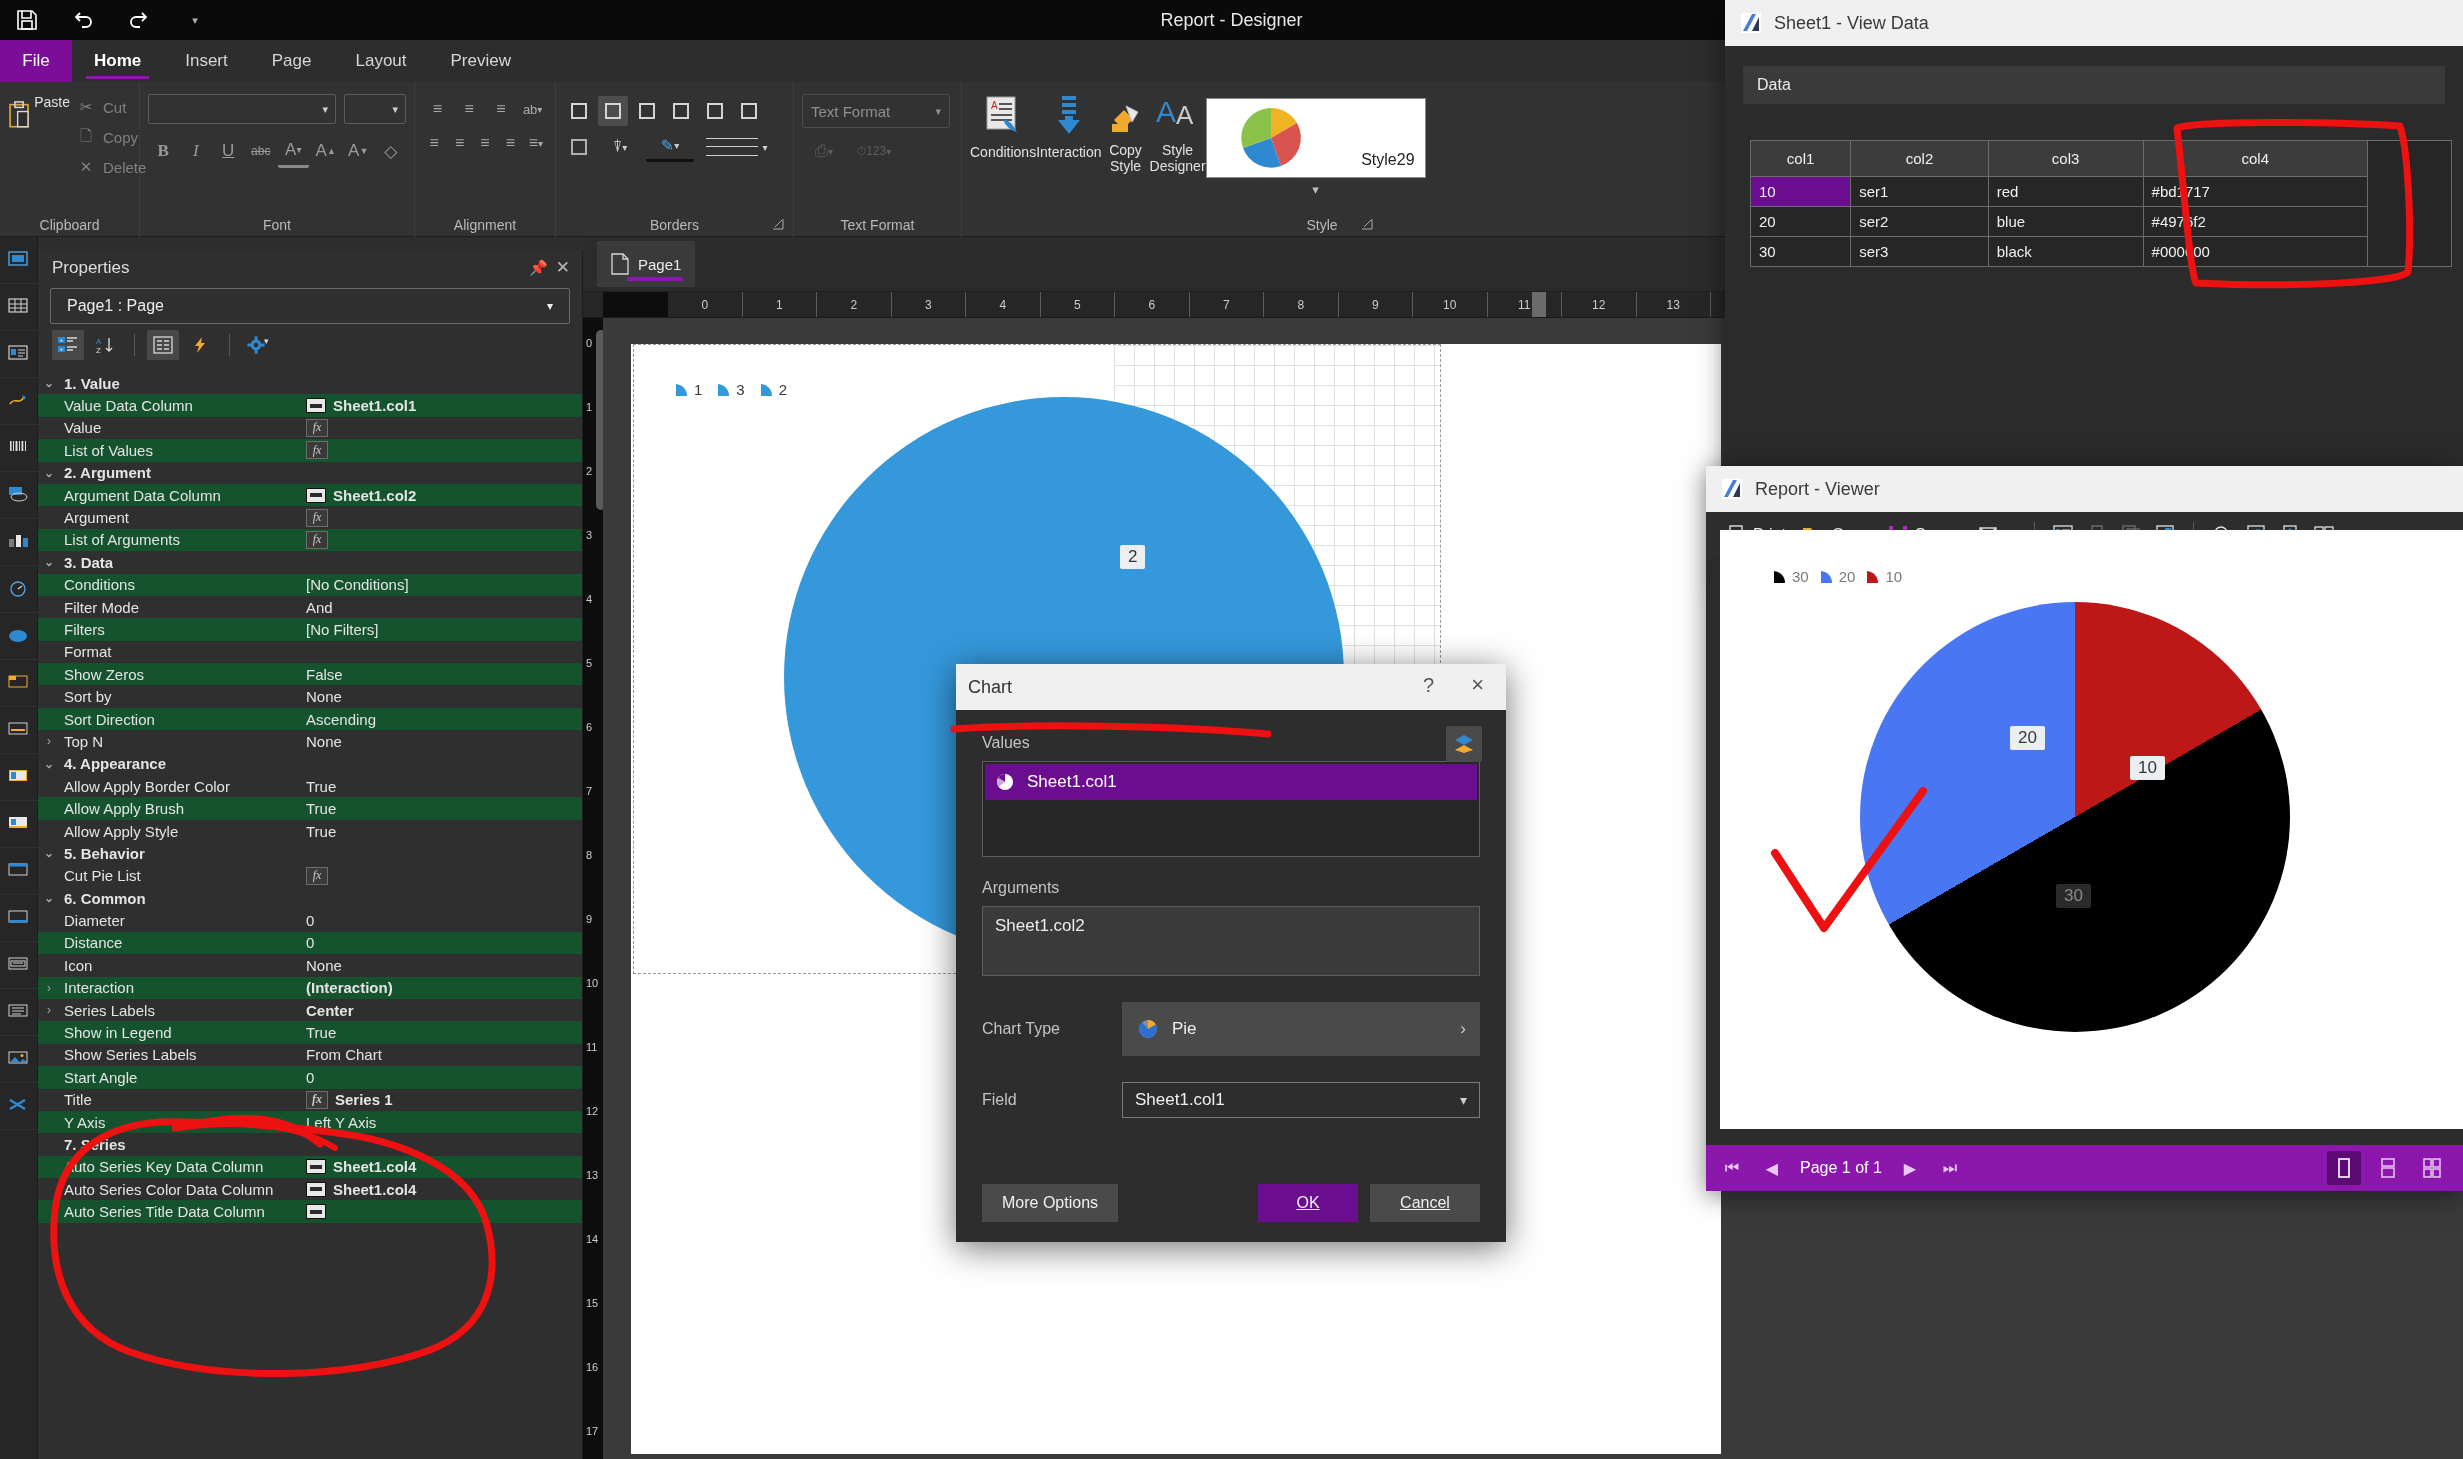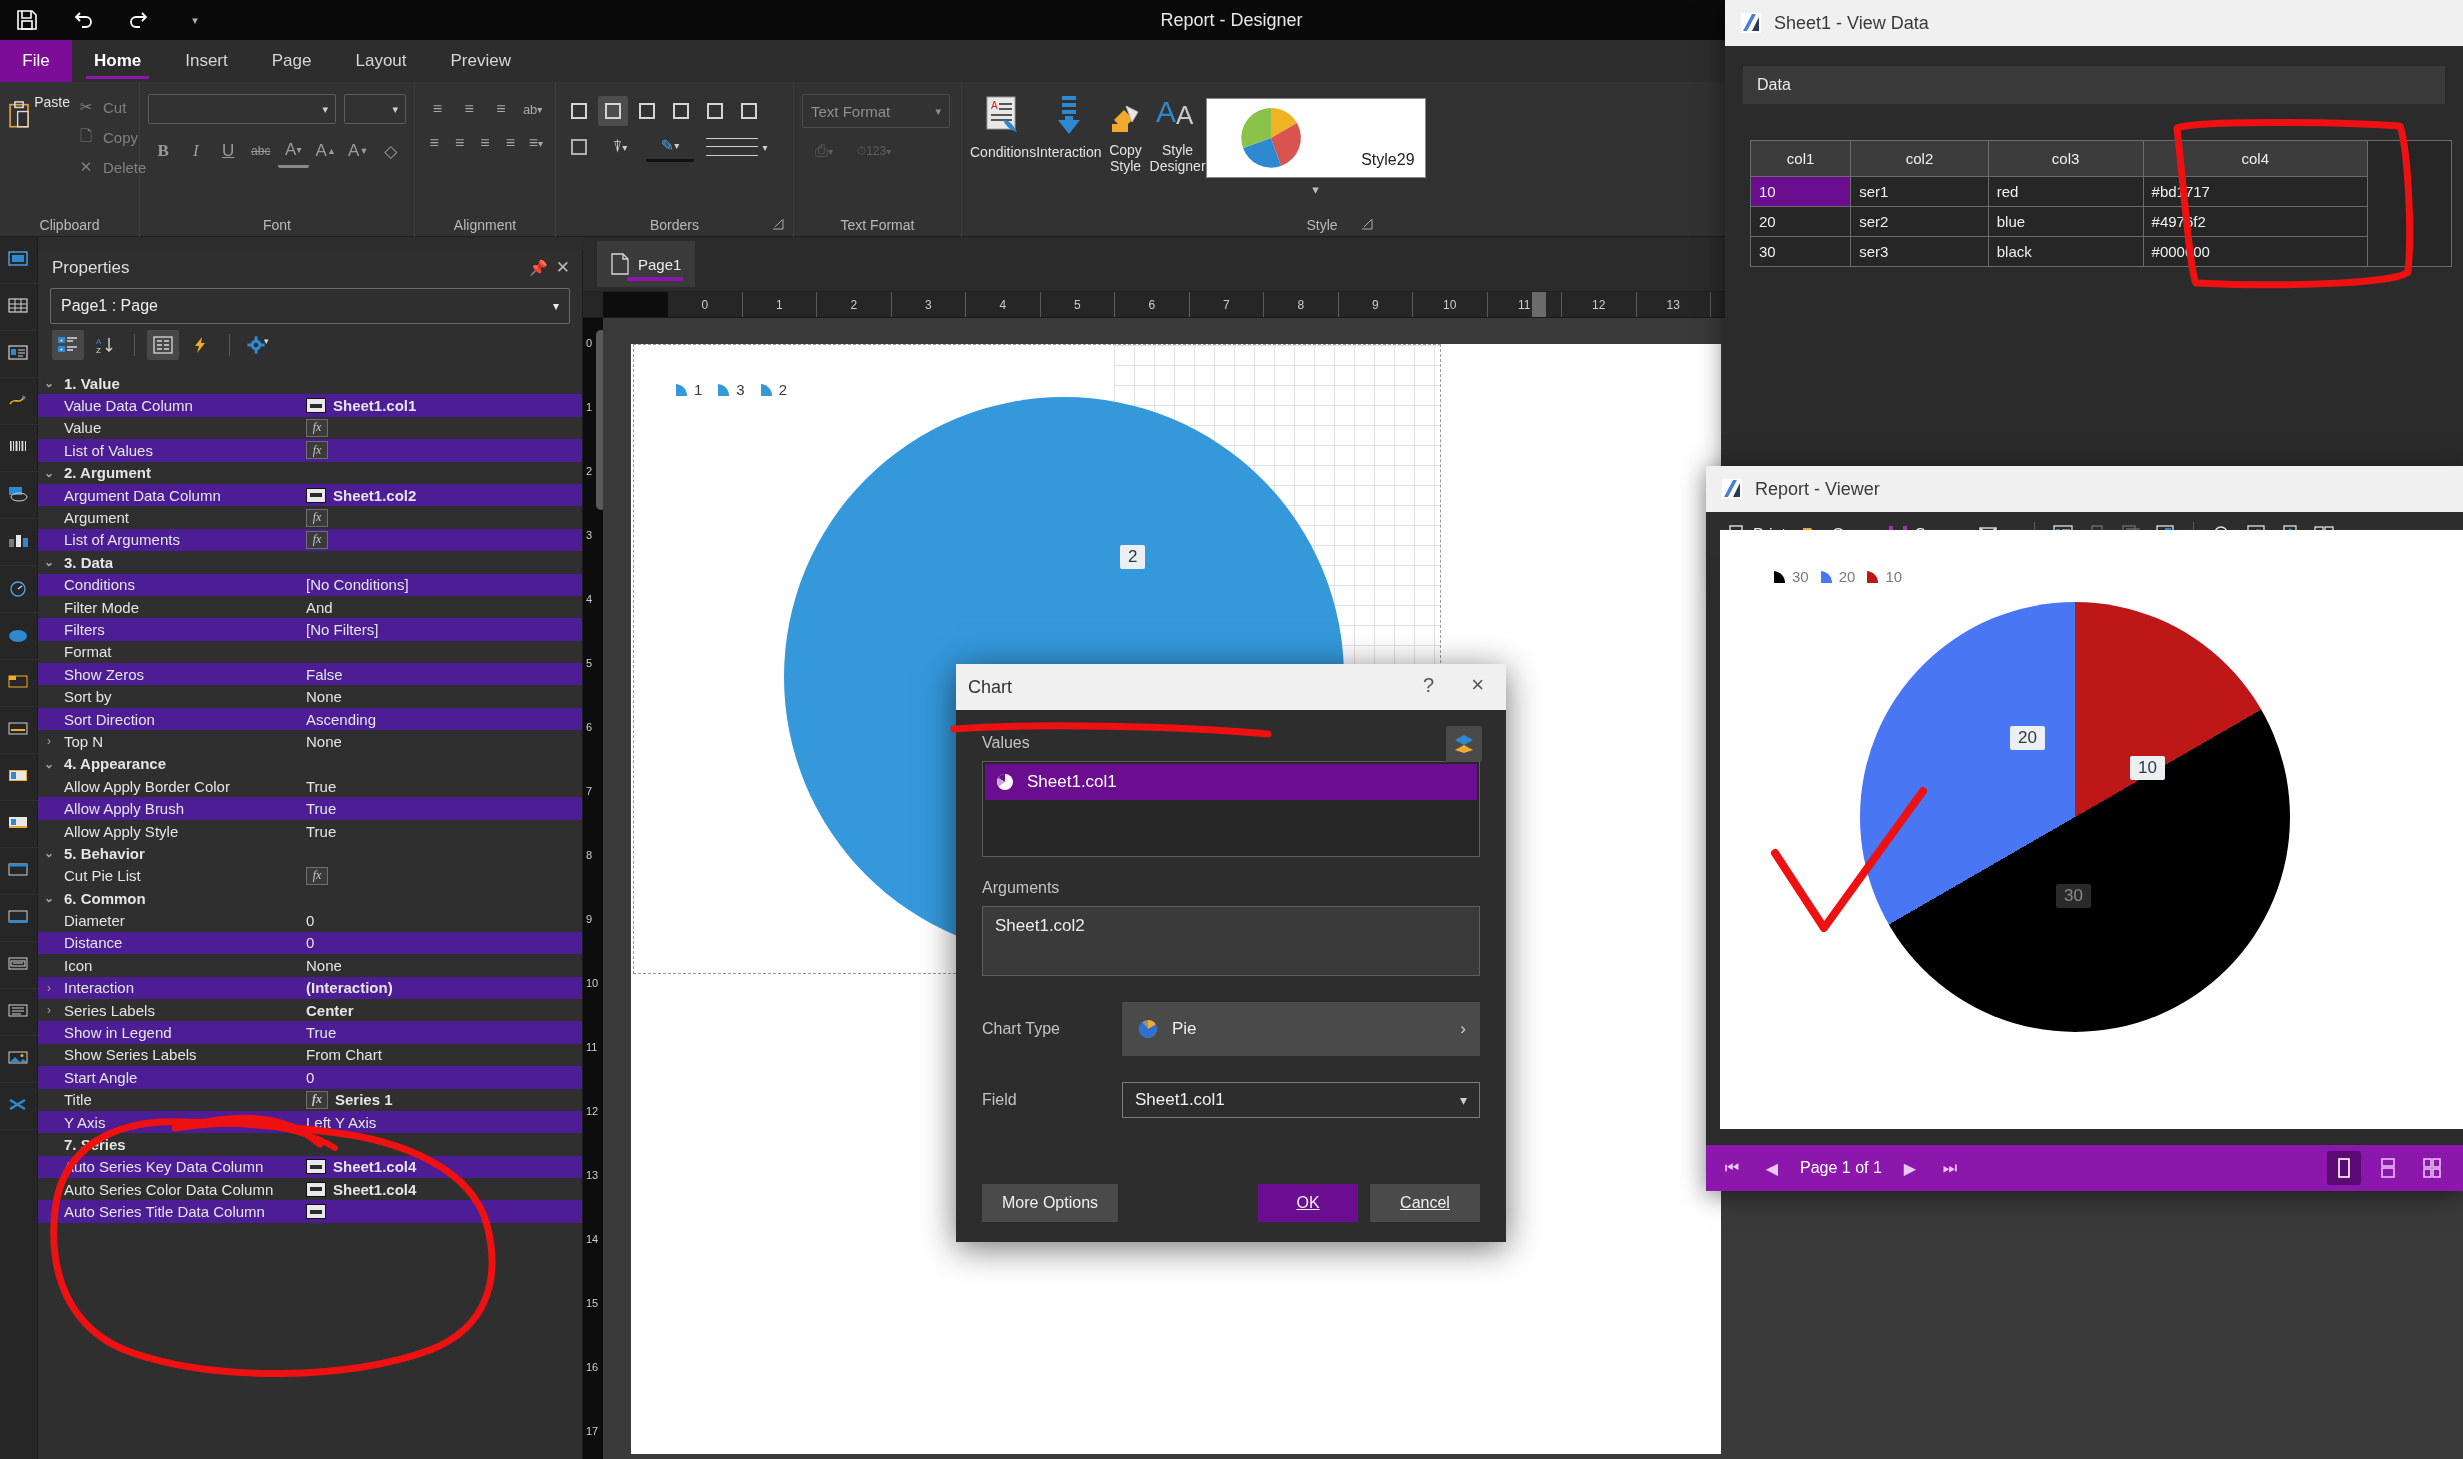--- a/index.html
+++ b/index.html
@@ -114,36 +114,36 @@
   
   .props{
     position:absolute; left:38px; top:250px; width:545px; bottom:0;
     background:#2f2f2f; border-right:1px solid #1d1d1d;
   }
   .props-hdr{ height:36px; display:flex; align-items:center; padding:0 14px; font-size:17px; color:#dedede; position:relative;}
   .props-hdr .pin{ position:absolute; right:34px; top:9px; color:#b5b5b5; font-size:15px; cursor:pointer;}
   .props-hdr .cls{ position:absolute; right:12px; top:7px; color:#b5b5b5; font-size:17px; cursor:pointer;}
   .props-sel{
     margin:2px 12px 0 12px; height:36px; border:1px solid #6a6a6a; border-radius:2px;
-    display:flex; align-items:center; justify-content:space-between; padding:0 10px;
+    display:flex; align-items:center; justify-content:space-between; padding:0 16px;
     font-size:16px; color:#ececec; background:#2f2f2f;
   }
   .props-tools{ height:42px; display:flex; align-items:center; gap:6px; padding:0 14px; }
   .ptool{ width:32px; height:30px; display:flex; align-items:center; justify-content:center; border-radius:2px; cursor:pointer;}
   .ptool.on{ background:#484848; }
   .psep{ width:1px; height:22px; background:#575757; margin:0 6px; }
 
   .grid{ position:absolute; left:0; right:0; top:122px; bottom:0; overflow:hidden; }
   .grow{ display:flex; height:22.4px; align-items:center; font-size:15px; }
   .grow .exp{ width:22px; text-align:center; color:#a6a6a6; font-size:12px; flex:none; }
   .grow .nm{ width:240px; padding-left:4px; color:#e4e4e4; white-space:nowrap; overflow:hidden;}
   .grow .vl{ flex:1; padding-left:6px; color:#e4e4e4; white-space:nowrap; overflow:hidden; display:flex; align-items:center; gap:7px;}
   .grow.cat{ font-weight:bold; }
   .grow.cat .nm{ width:auto; }
-  .grow.alt{ background:#4c1d95; }
+  .grow.alt{ background:#14532d; }
   .grow.hdr-band{ background:#2f2f2f; }
   .fx{
     width:22px; height:18px; border:1px solid #6e6e6e; background:#3a3a3a; color:#c9c9c9;
     font-size:12px; font-style:italic; display:flex; align-items:center; justify-content:center; flex:none;
     font-family:"Liberation Serif", serif;
   }
   .colico{ width:20px; height:15px; background:#e8e8e8; border:1px solid #111; display:flex; align-items:center; justify-content:center; flex:none;}
   .colico i{ display:block; width:12px; height:4px; background:#2b2b2b; }
   .bold{ font-weight:bold; }
 

